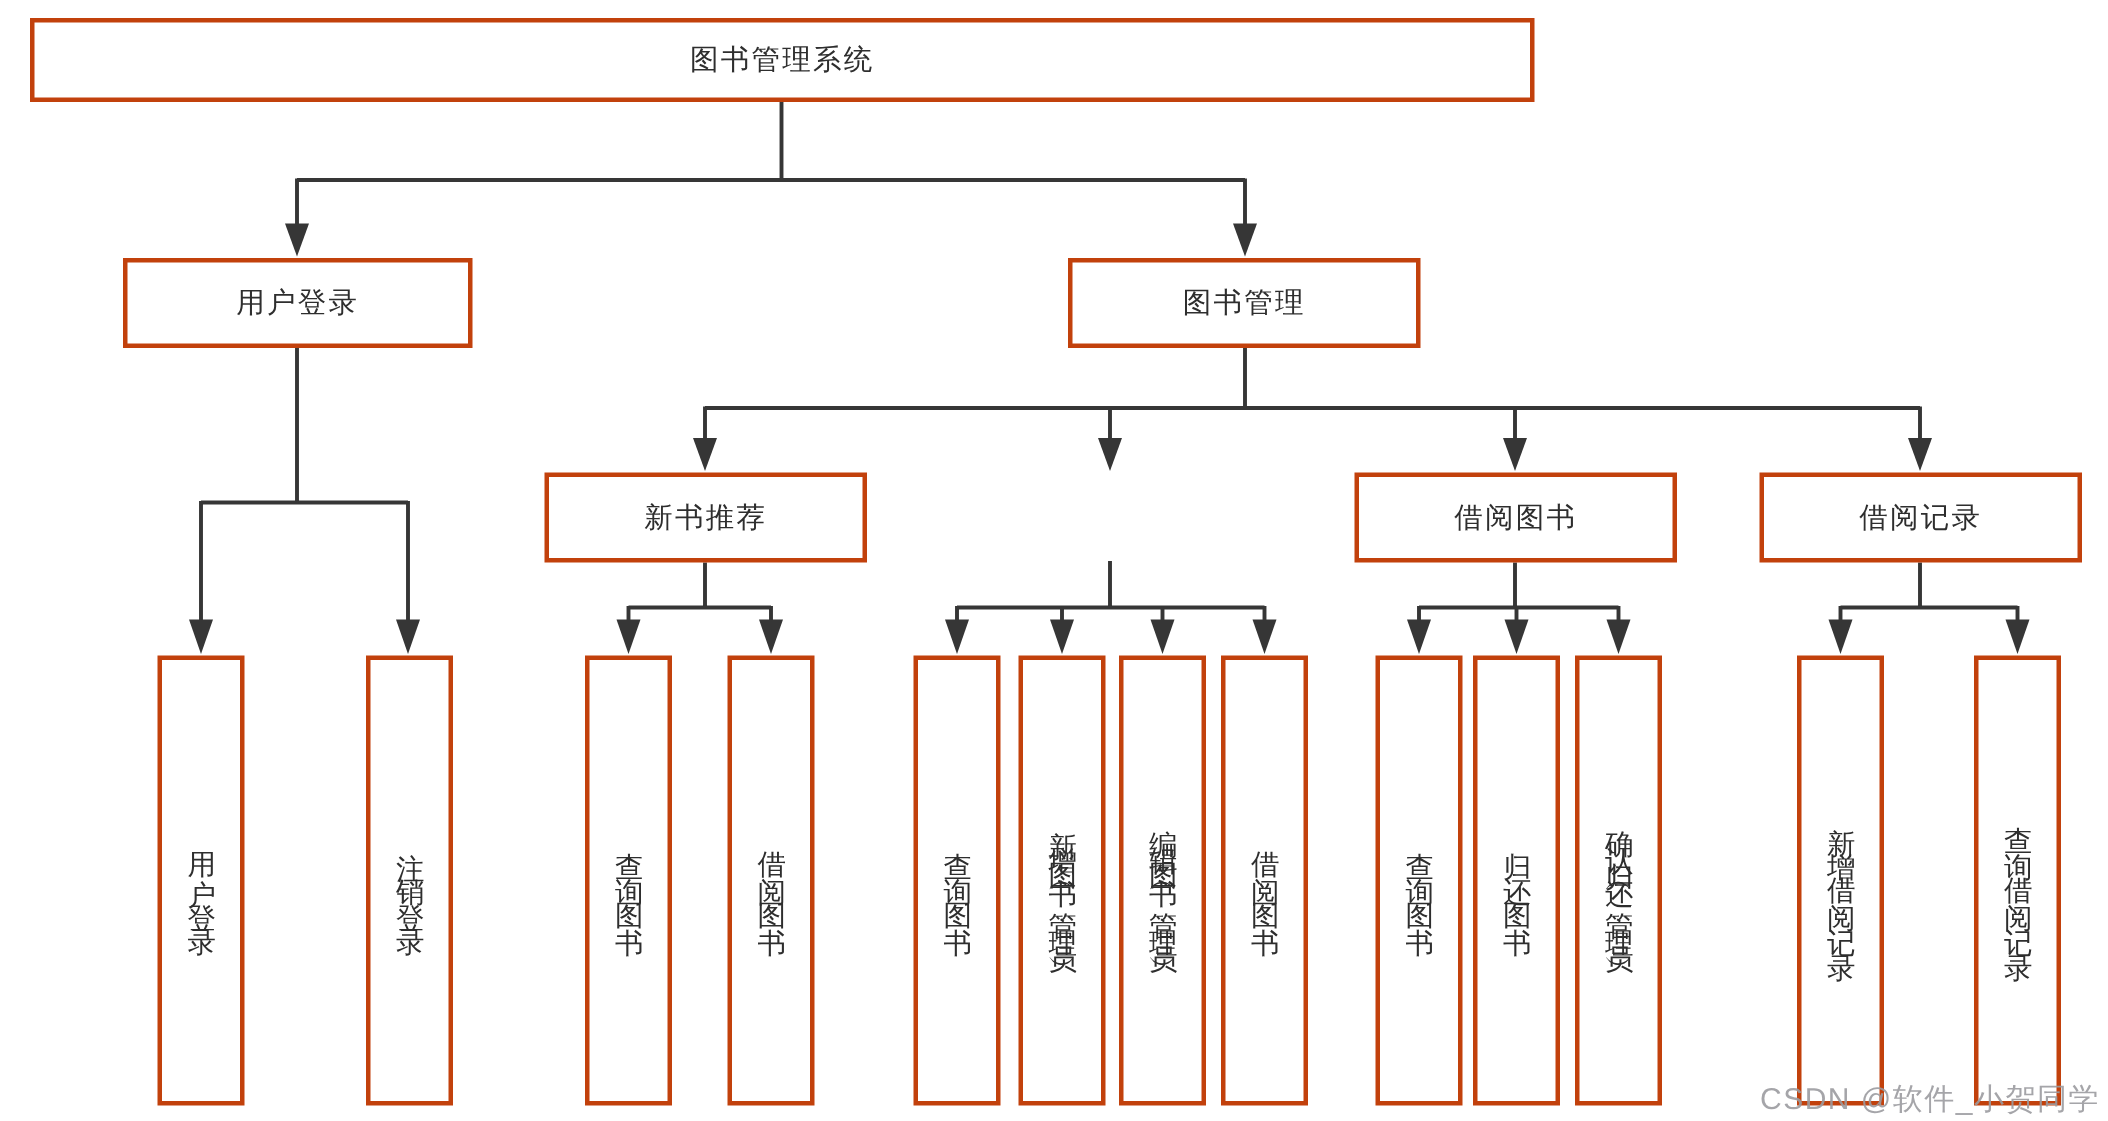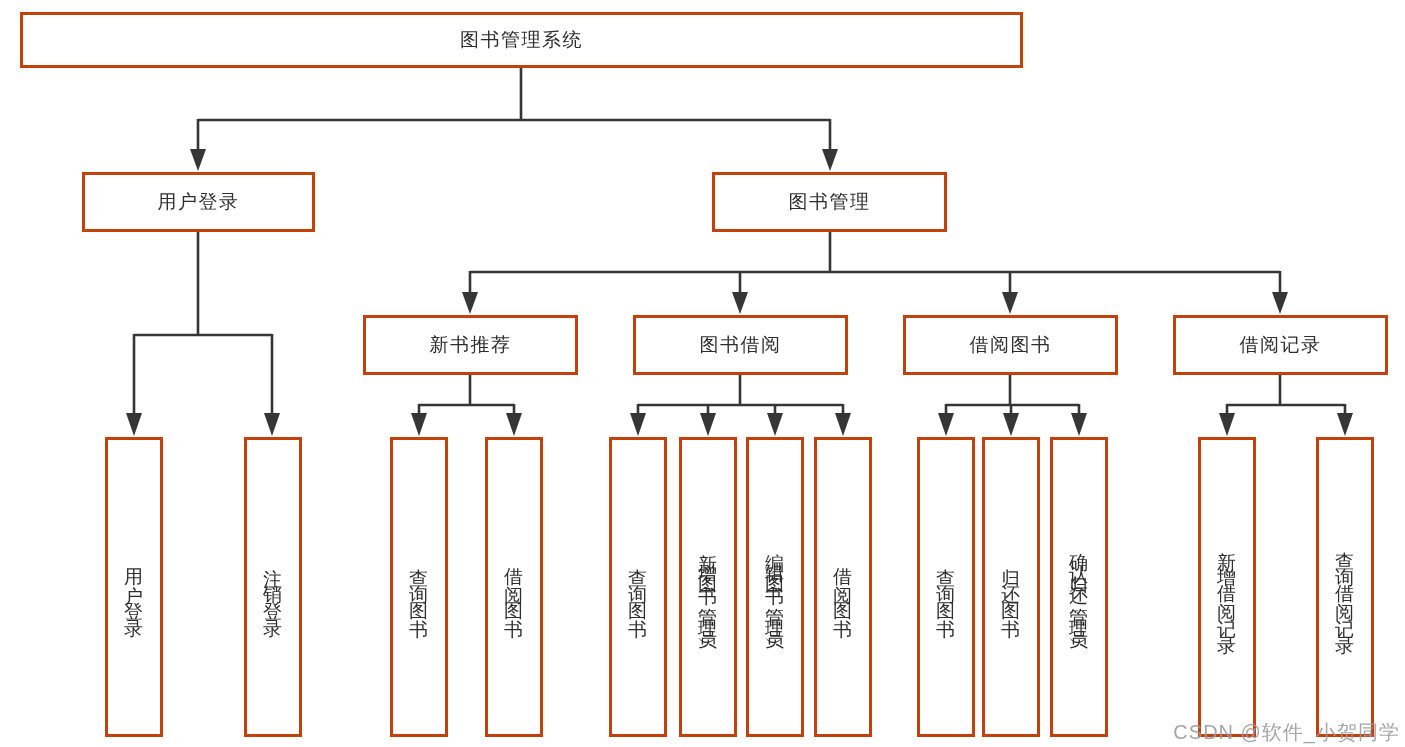--- a/index.html
+++ b/index.html
@@ -102,21 +102,20 @@
       <polygon points="1337,413 1353,413 1345,436"></polygon>
     </g>
   </svg>
 
   <div class="box root-box">图书管理系统</div>
 
   <div class="box l2a">用户登录</div>
   <div class="box l2b">图书管理</div>
 
   <div class="box l3 l3-1">新书推荐</div>
-  <div class="box l3 l3-2">图书借阅</div>
   <div class="box l3 l3-3">借阅图书</div>
   <div class="box l3 l3-4">借阅记录</div>
 
   <div class="box leaf lfA1">用户登录</div>
   <div class="box leaf lfA2">注销登录</div>
 
   <div class="box leaf lfB1">查询图书</div>
   <div class="box leaf lfB2">借阅图书</div>
 
   <div class="box leaf lfC1">查询图书</div>

